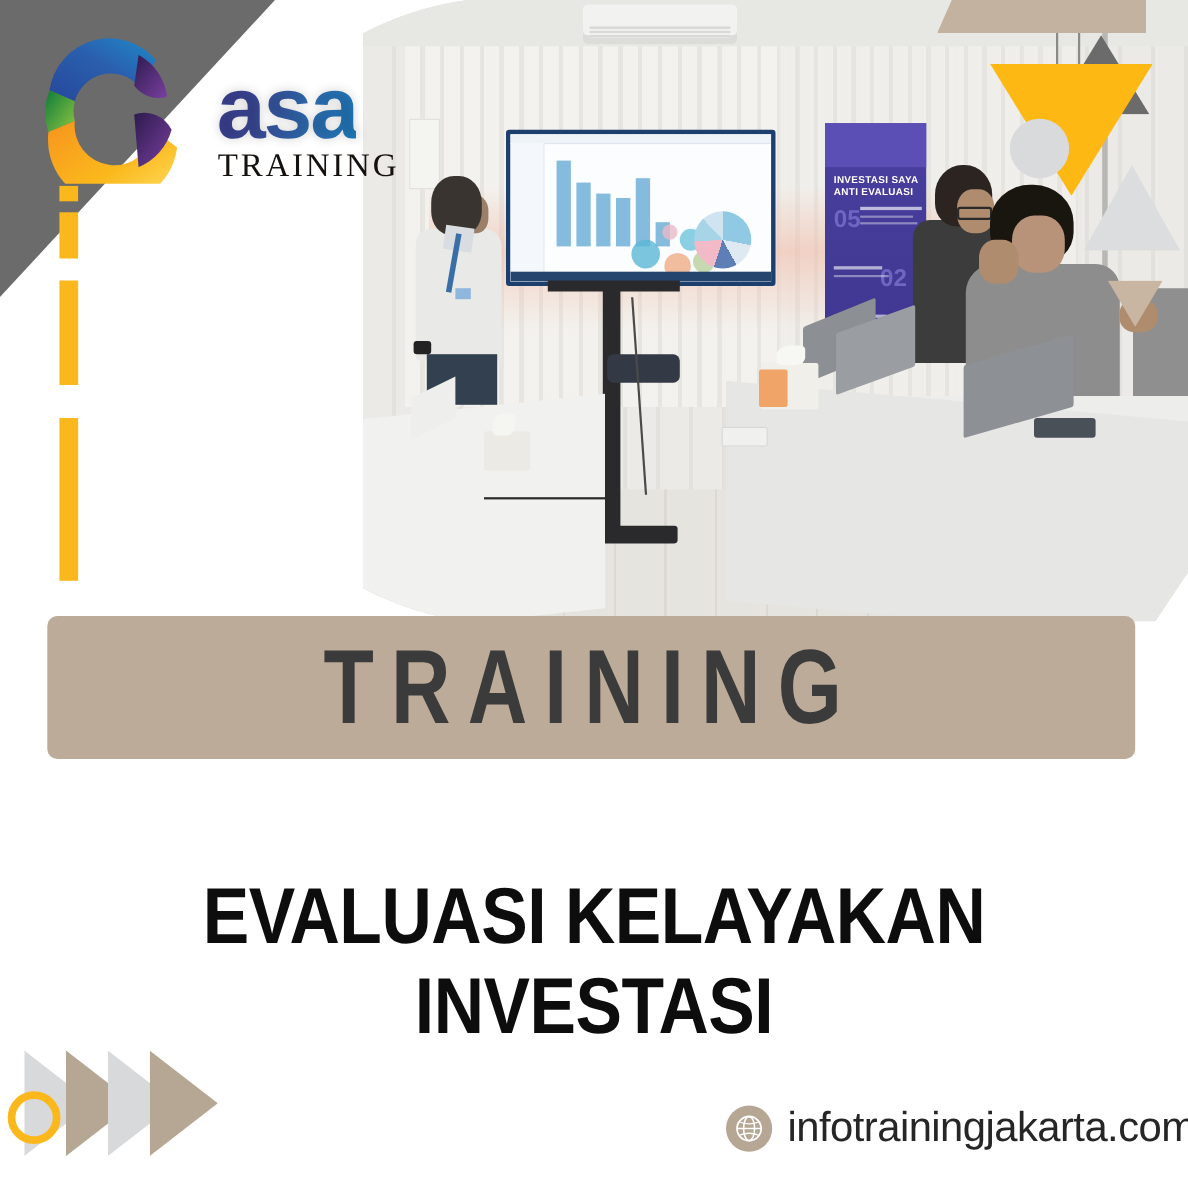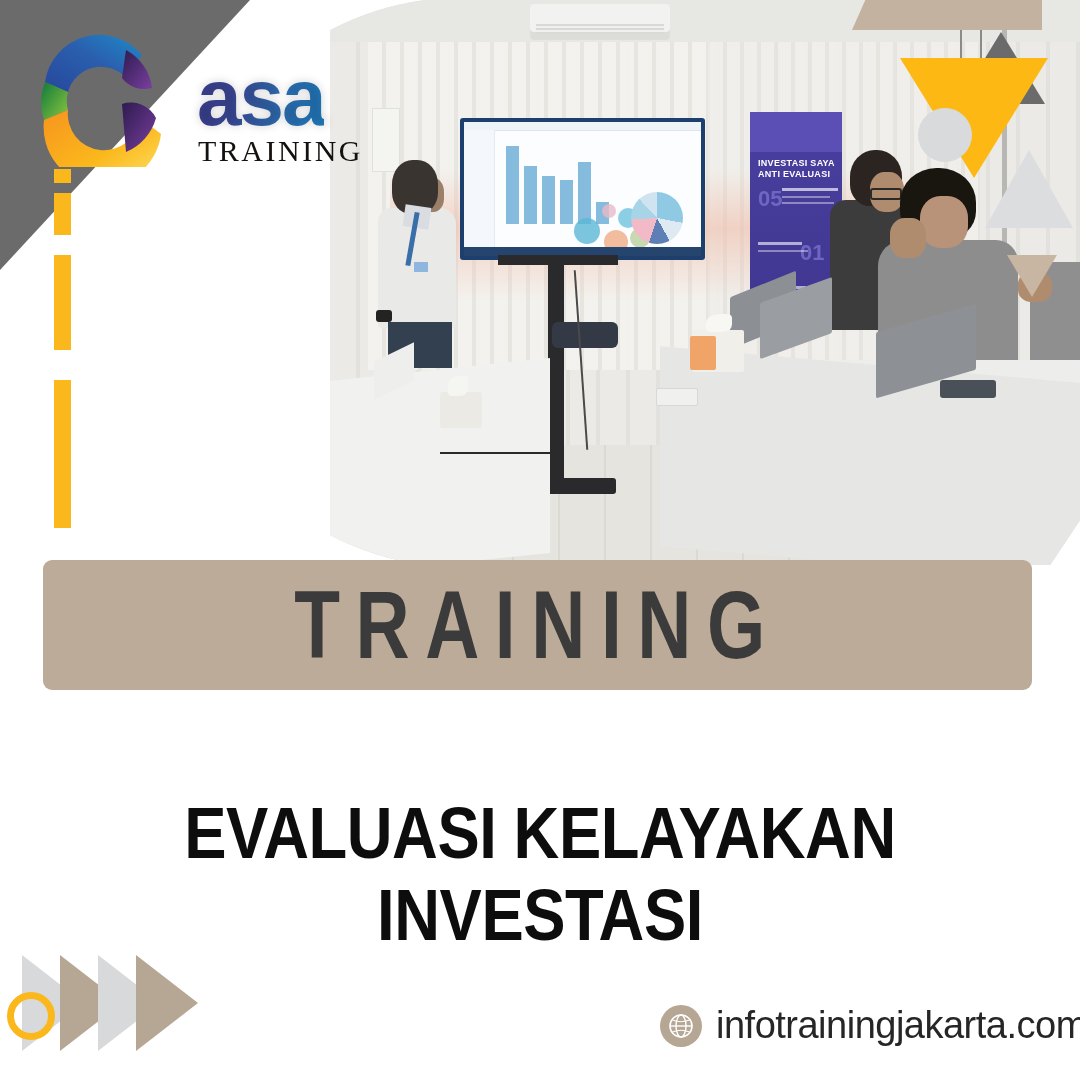--- a/index.html
+++ b/index.html
@@ -211,21 +211,21 @@
       <div class="poster-b"></div>
       <div class="poster-top"></div>
       <div class="poster-t1">
         <span>INVESTASI SAYA</span><br>
         <span>ANTI EVALUASI</span>
       </div>
       <div class="poster-n1">05</div>
       <div class="poster-l1"></div>
       <div class="poster-l2"></div>
       <div class="poster-l3"></div>
-      <div class="poster-n2">01</div>
+      <div class="poster-n2">02</div>
       <div class="poster-l4"></div>
       <div class="poster-l5"></div>
       <div class="poster-l6"></div>
 
       <div class="p1-body"></div>
       <div class="p1-head"></div>
       <div class="p1-face"></div>
       <div class="p1-glass"></div>
       <div class="p2-body"></div>
       <div class="p2-head"></div>

